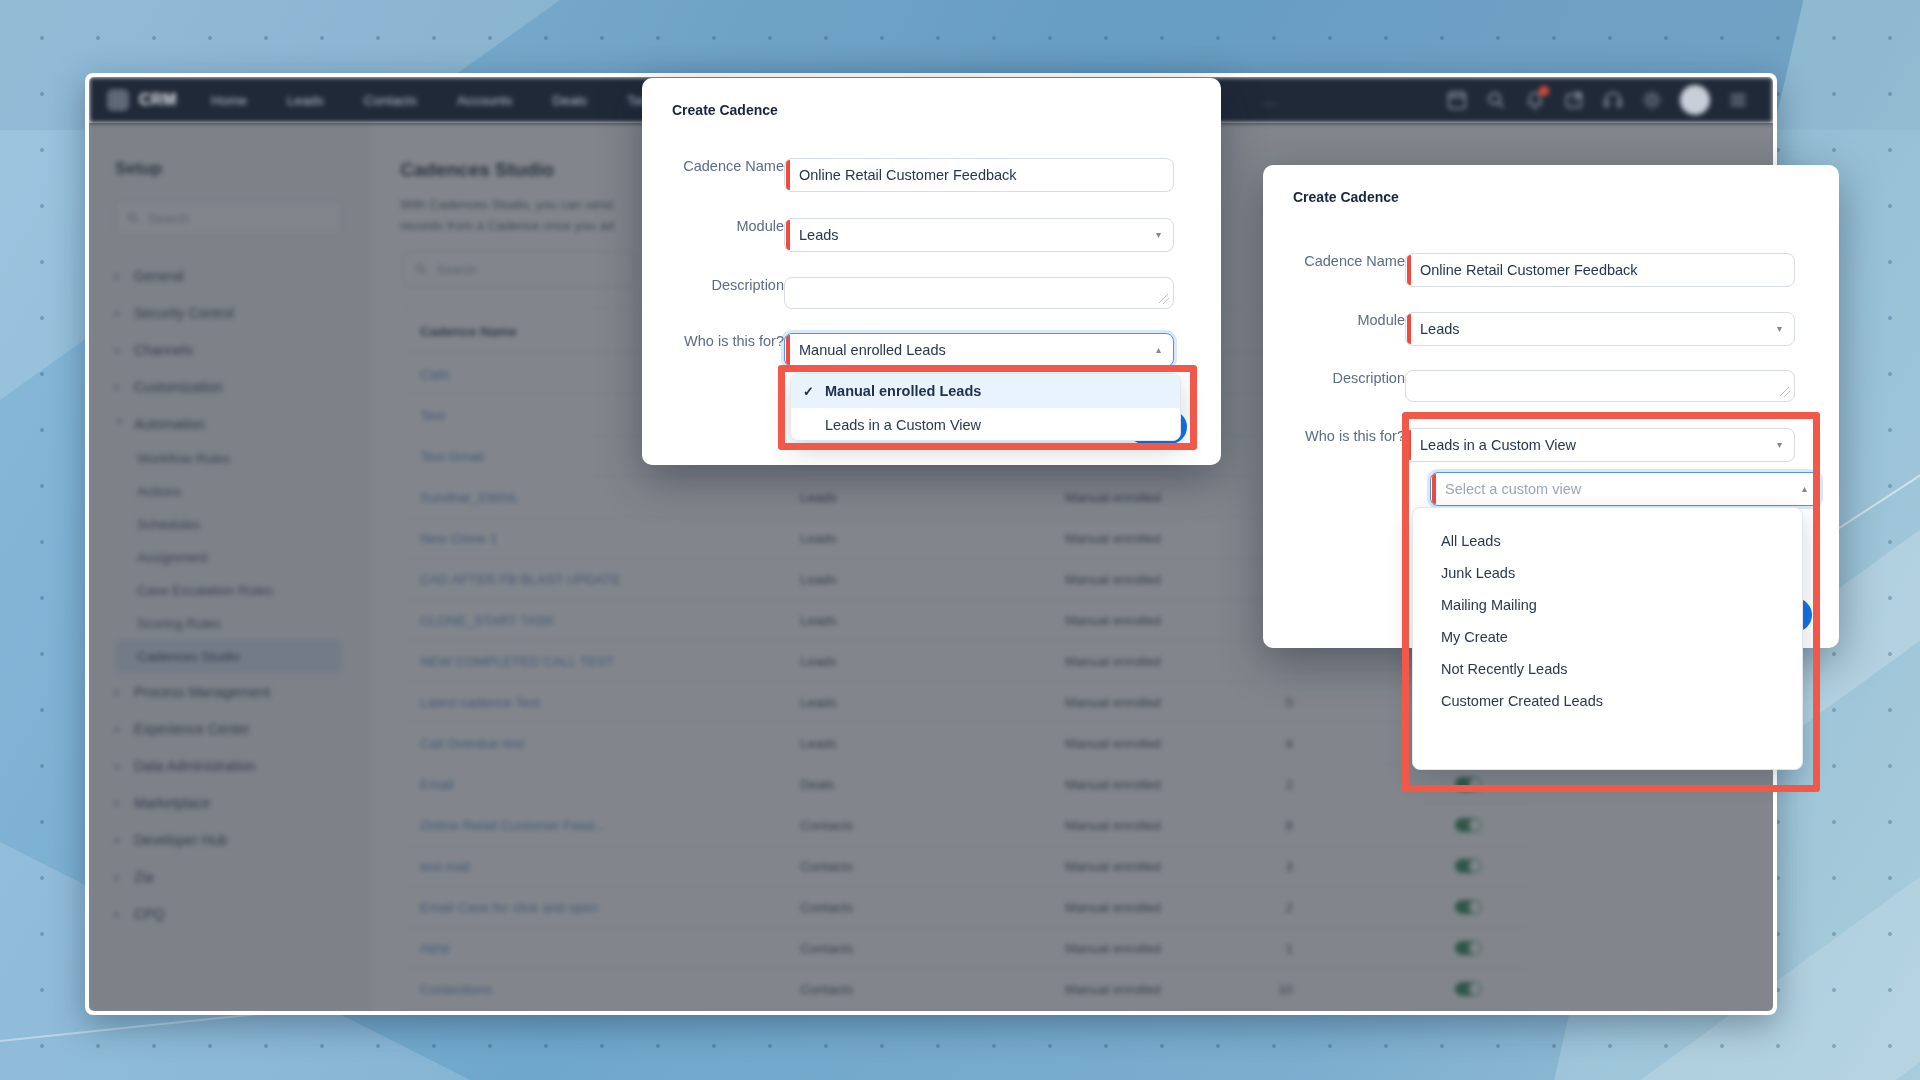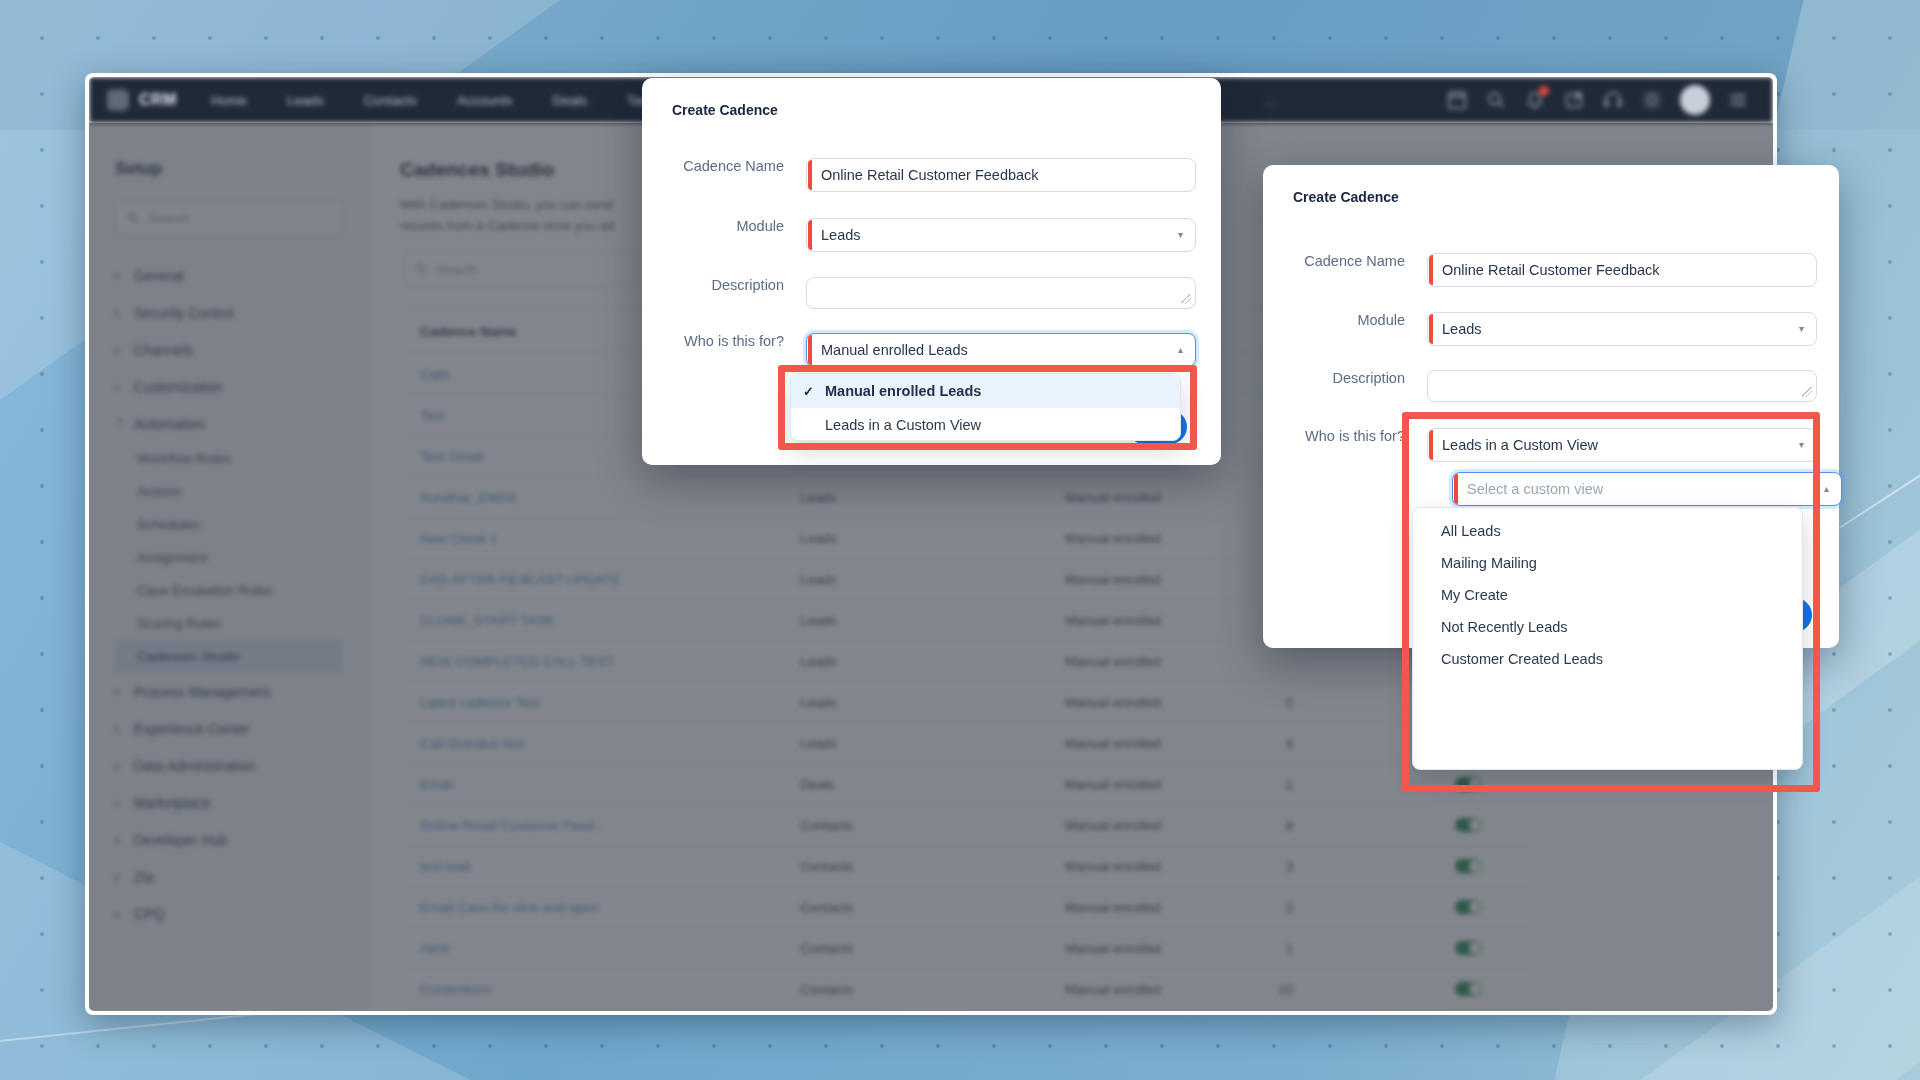--- a/index.html
+++ b/index.html
@@ -79,21 +79,21 @@
 
   .dim { position:absolute; left:0; right:0; top:46px; bottom:0; background:rgba(47,53,64,0.60); }
 
   
   .modal { position:absolute; background:#fff; border-radius:10px; box-shadow:0 14px 44px rgba(12,24,44,0.38); }
   #modal1 { left:642px; top:78px; width:579px; height:387px; z-index:30; }
   #modal2 { left:1263px; top:165px; width:576px; height:483px; z-index:40; }
   .mtitle { position:absolute; left:30px; top:24px; font-size:14px; font-weight:700; color:#19253f; }
   .frow { position:absolute; left:12px; width:100%; display:flex; align-items:flex-start; }
   .flabel { width:130px; text-align:right; font-size:14.5px; color:#5d6b85; flex:none; }
-  .fctrl { margin-left:22px; flex:none; }
+  .fctrl { flex:none; }
   .field { position:relative; width:390px; height:34px; border:1px solid #d6dbe4; border-radius:8px; background:#fff;
     display:flex; align-items:center; padding:0 30px 0 14px; font-size:14.5px; color:#27364f; }
   .field.desc { height:32px; padding-right:12px; }
   .field.focus { border-color:#4e93e6; box-shadow:0 0 0 3px rgba(78,147,230,0.22); }
   .acc::before { content:""; position:absolute; left:1px; top:1px; bottom:1px; width:4px; background:#f04a3d; border-radius:4px 0 0 4px; }
   .ph { color:#9ba6b5; }
   .arr { position:absolute; right:12px; top:50%; transform:translateY(-50%); font-size:10px; color:#7e8898; line-height:1; }
   .resize::after { content:""; position:absolute; right:4px; bottom:4px; width:10px; height:10px;
     background:linear-gradient(135deg,transparent 0 42%,#b9c2cd 42% 50%,transparent 50% 66%,#b9c2cd 66% 74%,transparent 74%); }
 
@@ -107,21 +107,21 @@
   .dd-panel { position:absolute; background:#fff; border:1px solid #e2e7ee; border-radius:8px;
     box-shadow:0 10px 26px rgba(15,25,45,0.18); overflow:hidden; }
   #m1-panel { left:790px; top:373px; width:391px; height:68px; z-index:32; }
   #m2-panel { left:1412px; top:507px; width:391px; height:263px; z-index:42; }
   .opt { position:relative; height:34px; display:flex; align-items:center; padding-left:34px; font-size:14.5px; color:#2a3850; }
   .opt .chk { display:none; position:absolute; left:12px; font-size:13px; color:#21314f; }
   .opt.selected { background:#e8f3fd; font-weight:700; color:#1f2f4d; }
   .opt.selected .chk { display:inline; }
   .vsearch { margin:11px 0 0 20px; width:358px; height:31px; border:1px solid #ccd3dd; border-radius:8px;
     display:flex; align-items:center; gap:8px; padding:0 10px; color:#9aa5b4; font-size:14px; }
-  .vlist { margin-top:7px; }
+  .vlist { margin-top:17px; }
   .vopt { height:32px; display:flex; align-items:center; padding-left:28px; font-size:14.5px; color:#2a3850; }
 
   .redbox { position:absolute; border:7px solid #f2584a; border-radius:3px; pointer-events:none; }
   #rb1 { left:778px; top:365px; width:419px; height:85px; z-index:33; }
   #rb2 { left:1402px; top:412px; width:418px; height:380px; z-index:43; }
 
   .mag { flex:none; display:inline-flex; }
 </style>
 </head>
 <body>
@@ -568,20 +568,21 @@
             <span class="arr">▴</span>
           </span>
         </span>
     </div>
   </div>
   <button class="next-btn" id="m2-next"></button>
   <div class="dd-panel" id="m2-panel">
     <div class="vlist">
 
     <div class="vopt">All Leads</div>
+        <div class="vopt">Junk Leads</div>
         <div class="vopt">Mailing Mailing</div>
         <div class="vopt">My Create</div>
         <div class="vopt">Not Recently Leads</div>
         <div class="vopt">Customer Created Leads</div>
       </div>
   </div>
   <div class="redbox" id="rb2"></div>
 </div>
 
 </body></html>

